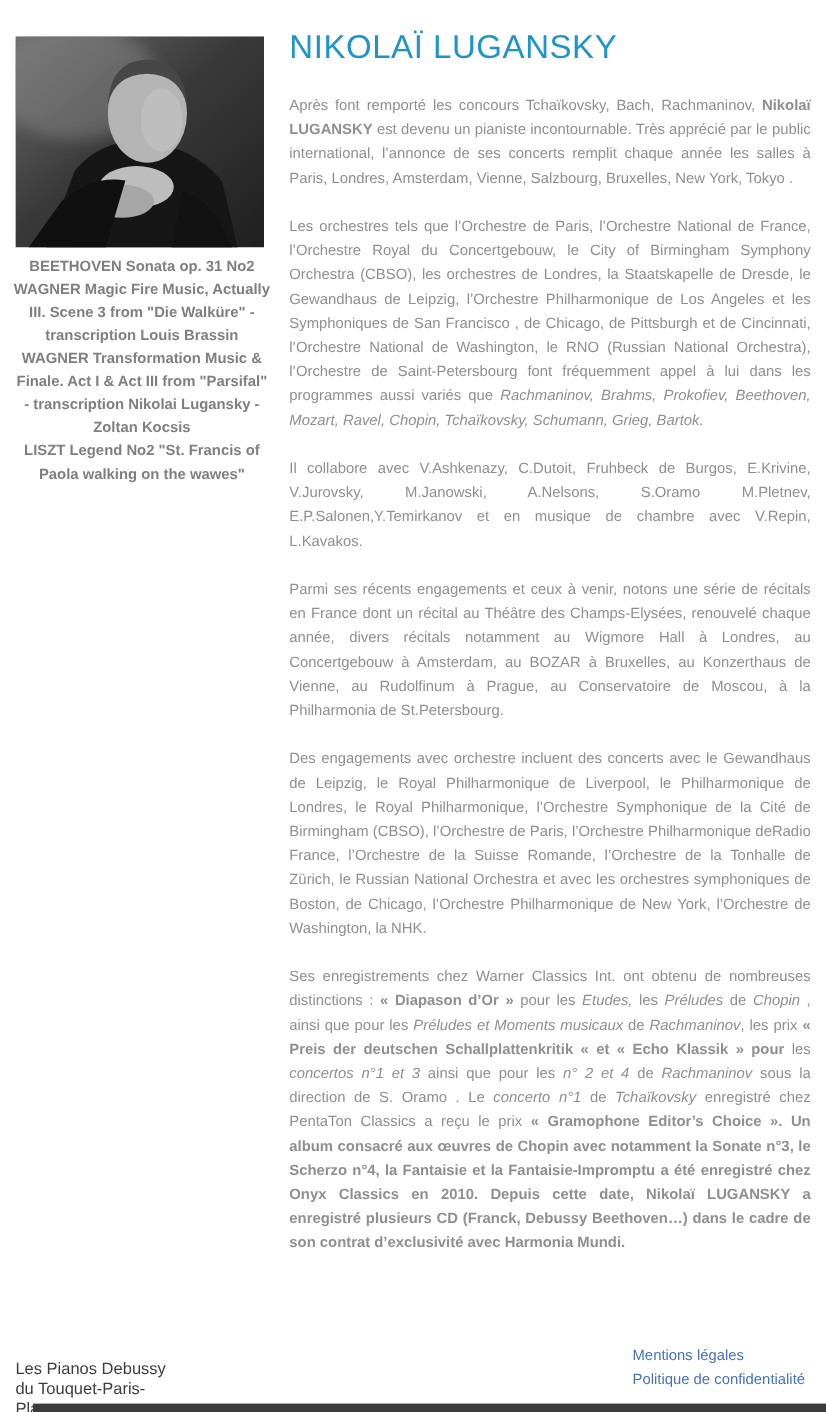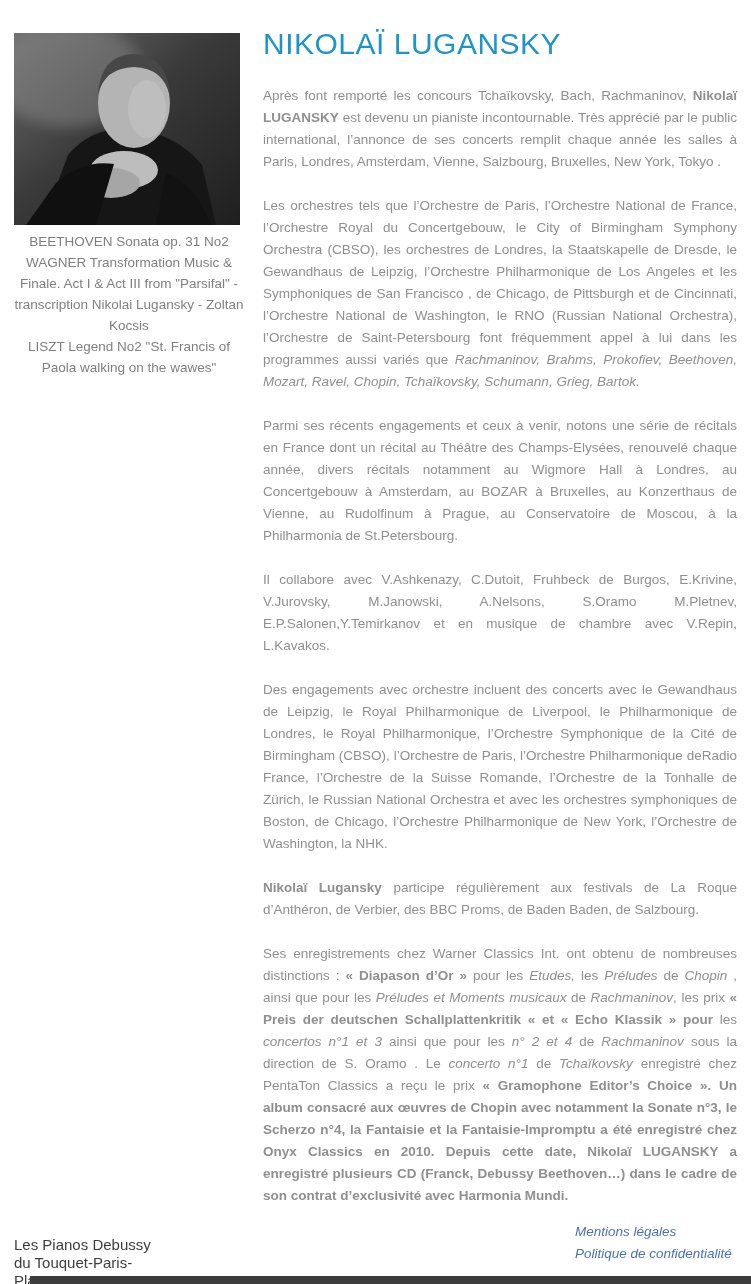--- a/index.html
+++ b/index.html
@@ -11,21 +11,21 @@
   }
   .content { display: flex; align-items: flex-start; }
 
   
   .left-col { flex: 0 0 263px; width: 263px; padding: 33px 0 0 14px; }
   .photo { width: 226px; height: 191px; display: block; }
   .program {
     width: 234px; margin-left: -2px; margin-top: 7px;
     text-align: center;
     color: var(--program-text, #7f7f7f);
-    font-size: 13.5px; line-height: 21px;
+    font-size: 13.5px; line-height: 21px; font-weight: bold;
   }
 
   
   .right-col { flex: 1 1 auto; padding: 27px 14px 0 0; }
   h1.page-title {
     font-size: 30px; font-weight: 400; letter-spacing: 0.5px;
     color: var(--heading, #1e95c8);
     margin-bottom: 24px;
   }
   .right-col p {
@@ -42,21 +42,21 @@
     position: absolute; left: 14px; top: 1236px; width: 152px;
     font-size: 15px; line-height: 18px;
     color: var(--footer-text, #3d3d3d);
   }
   .footer-links {
     position: absolute; left: 575px; top: 1221px; width: 163px;
     font-size: 13.5px; line-height: 22px;
   }
   .footer-links a {
     display: block; color: var(--link, #4a71b8);
-    text-decoration: none; cursor: pointer; font-style: italic;
+    text-decoration: none; cursor: pointer;
   }
   .footer-links a.justified { text-align: justify; }
   .bottom-bar {
     position: absolute; left: 30px; right: 0; bottom: 0; height: 8px;
     background: var(--bottom-bar, #3c3c3c);
   }
 </style>
 </head>
 <body>
 
@@ -82,33 +82,33 @@
         <path d="M84 62 Q86 22 120 21 Q154 22 156 64 Q150 35 120 34 Q90 35 84 62 Z" fill="#474747"></path>
         <ellipse cx="133" cy="76" rx="19" ry="29" fill="#c7c7c7" opacity="0.55"></ellipse>
         <ellipse cx="110" cy="137" rx="34" ry="19" fill="#bdbdbd"></ellipse>
         <ellipse cx="97" cy="150" rx="29" ry="15" fill="#a6a6a6"></ellipse>
         <path d="M12 192 L42 150 Q70 126 100 131 L82 192 Z" fill="#101010"></path>
         <path d="M142 192 L152 140 Q182 152 197 192 Z" fill="#121212"></path>
       </svg>
     </div>
     <div class="program">
       <div>BEETHOVEN Sonata op. 31 No2</div>
+      <div>WAGNER Magic Fire Music, Actually III. Scene 3 from "Die Walküre" - transcription Louis Brassin</div>
       <div>WAGNER Transformation Music &amp; Finale. Act I &amp; Act III from "Parsifal" - transcription Nikolai Lugansky - Zoltan Kocsis</div>
       <div>LISZT Legend No2 "St. Francis of Paola walking on the wawes"</div>
     </div>
   </aside>
 
   <main class="right-col">
     <h1 class="page-title">NIKOLAÏ LUGANSKY</h1>
     <p><span>Après font remporté les concours Tchaïkovsky, Bach, Rachmaninov, </span><span class="b">Nikolaï LUGANSKY</span><span> est devenu un pianiste incontournable. Très apprécié par le public international, l’annonce de ses concerts remplit chaque année les salles à Paris, Londres, Amsterdam, Vienne, Salzbourg, Bruxelles, New York, Tokyo .</span></p>
     <p><span>Les orchestres tels que l’Orchestre de Paris, l’Orchestre National de France, l’Orchestre Royal du Concertgebouw, le City of Birmingham Symphony Orchestra (CBSO), les orchestres de Londres, la Staatskapelle de Dresde, le Gewandhaus de Leipzig, l’Orchestre Philharmonique de Los Angeles et les Symphoniques de San Francisco , de Chicago, de Pittsburgh et de Cincinnati, l’Orchestre National de Washington, le RNO (Russian National Orchestra), l’Orchestre de Saint-Petersbourg font fréquemment appel à lui dans les programmes aussi variés que </span><span class="i">Rachmaninov, Brahms, Prokofiev, Beethoven, Mozart, Ravel, Chopin, Tchaïkovsky, Schumann, Grieg, Bartok.</span></p>
+    <p><span>Il collabore avec V.Ashkenazy, C.Dutoit, Fruhbeck de Burgos, E.Krivine, V.Jurovsky, M.Janowski, A.Nelsons, S.Oramo M.Pletnev, E.P.Salonen,Y.Temirkanov et en musique de chambre avec V.Repin, L.Kavakos.</span></p>
     <p><span>Parmi ses récents engagements et ceux à venir, notons une série de récitals en France dont un récital au Théâtre des Champs-Elysées, renouvelé chaque année, divers récitals notamment au Wigmore Hall à Londres, au Concertgebouw à Amsterdam, au BOZAR à Bruxelles, au Konzerthaus de Vienne, au Rudolfinum à Prague, au Conservatoire de Moscou, à la Philharmonia de St.Petersbourg.</span></p>
-    <p><span>Il collabore avec V.Ashkenazy, C.Dutoit, Fruhbeck de Burgos, E.Krivine, V.Jurovsky, M.Janowski, A.Nelsons, S.Oramo M.Pletnev, E.P.Salonen,Y.Temirkanov et en musique de chambre avec V.Repin, L.Kavakos.</span></p>
     <p><span>Des engagements avec orchestre incluent des concerts avec le Gewandhaus de Leipzig, le Royal Philharmonique de Liverpool, le Philharmonique de Londres, le Royal Philharmonique, l’Orchestre Symphonique de la Cité de Birmingham (CBSO), l’Orchestre de Paris, l’Orchestre Philharmonique deRadio France, l’Orchestre de la Suisse Romande,  l’Orchestre de la Tonhalle de Zürich, le Russian National Orchestra et avec les orchestres symphoniques de Boston, de Chicago, l’Orchestre Philharmonique de New York, l’Orchestre de Washington, la NHK.</span></p>
-    <p><span class="b">Nikolaï Lugansky</span><span> participe régulièrement aux festivals de La Roque d’Anthéron, de Verbier, des BBC Proms, de Baden Baden, de Salzbourg.</span></p>
     <p><span>Ses enregistrements chez Warner Classics Int. ont obtenu de nombreuses distinctions : </span><span class="b">« Diapason d’Or »</span><span> pour les </span><span class="i">Etudes,</span><span> les </span><span class="i">Préludes</span><span> de </span><span class="i">Chopin</span><span> , ainsi que pour les </span><span class="i">Préludes et Moments musicaux</span><span> de </span><span class="i">Rachmaninov</span><span>, les prix </span><span class="b">« Preis der deutschen Schallplattenkritik «  et « Echo Klassik » pour</span><span> les </span><span class="i">concertos  n°1 et 3</span><span> ainsi que pour les </span><span class="i">n° 2 et 4</span><span> de </span><span class="i">Rachmaninov</span><span> sous la direction de S. Oramo . Le </span><span class="i">concerto n°1</span><span> de </span><span class="i">Tchaïkovsky</span><span> enregistré chez PentaTon Classics a reçu le prix </span><span class="b">« Gramophone Editor’s Choice ». Un album consacré aux œuvres de Chopin avec notamment la Sonate n°3, le Scherzo n°4, la Fantaisie et la Fantaisie-Impromptu a été enregistré chez Onyx Classics en 2010. Depuis cette date, Nikolaï LUGANSKY a enregistré plusieurs CD (Franck, Debussy Beethoven…) dans le cadre de son  contrat d’exclusivité avec Harmonia Mundi.</span></p>
   </main>
 
 </div>
 
 <div class="footer-left">Les Pianos Debussy du Touquet-Paris-Plage</div>
 
 <div class="footer-links">
   <a href="#">Mentions légales</a>
   <a href="#" class="justified">Politique de confidentialité</a>

